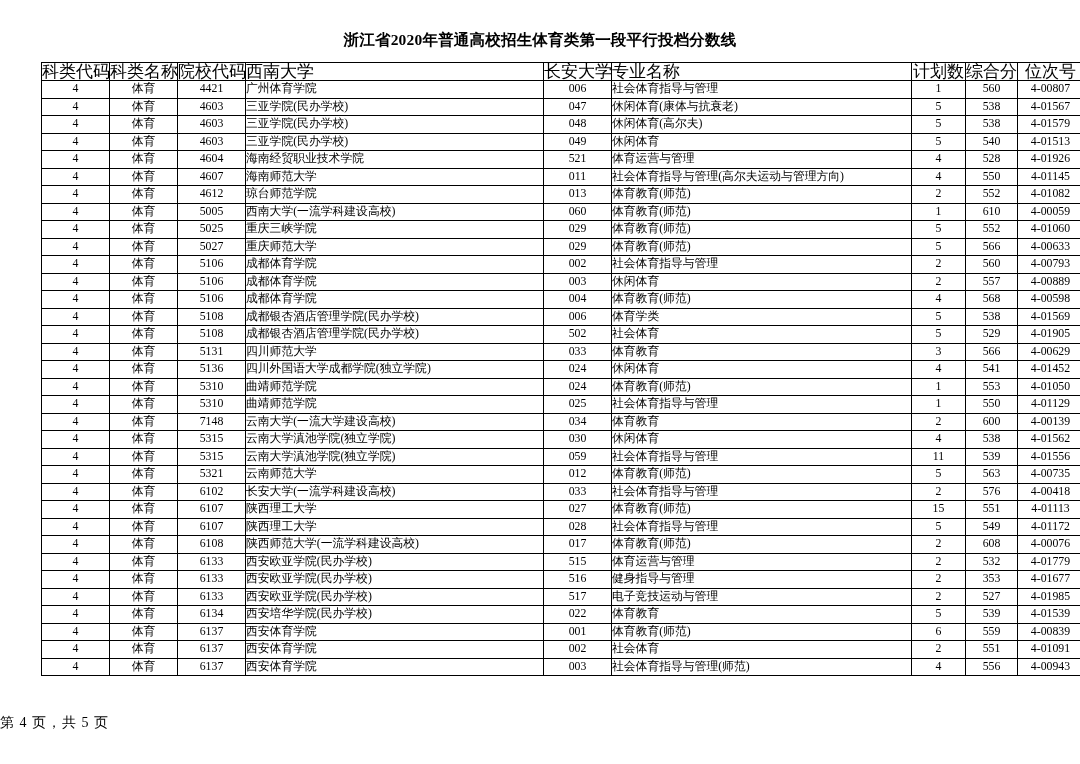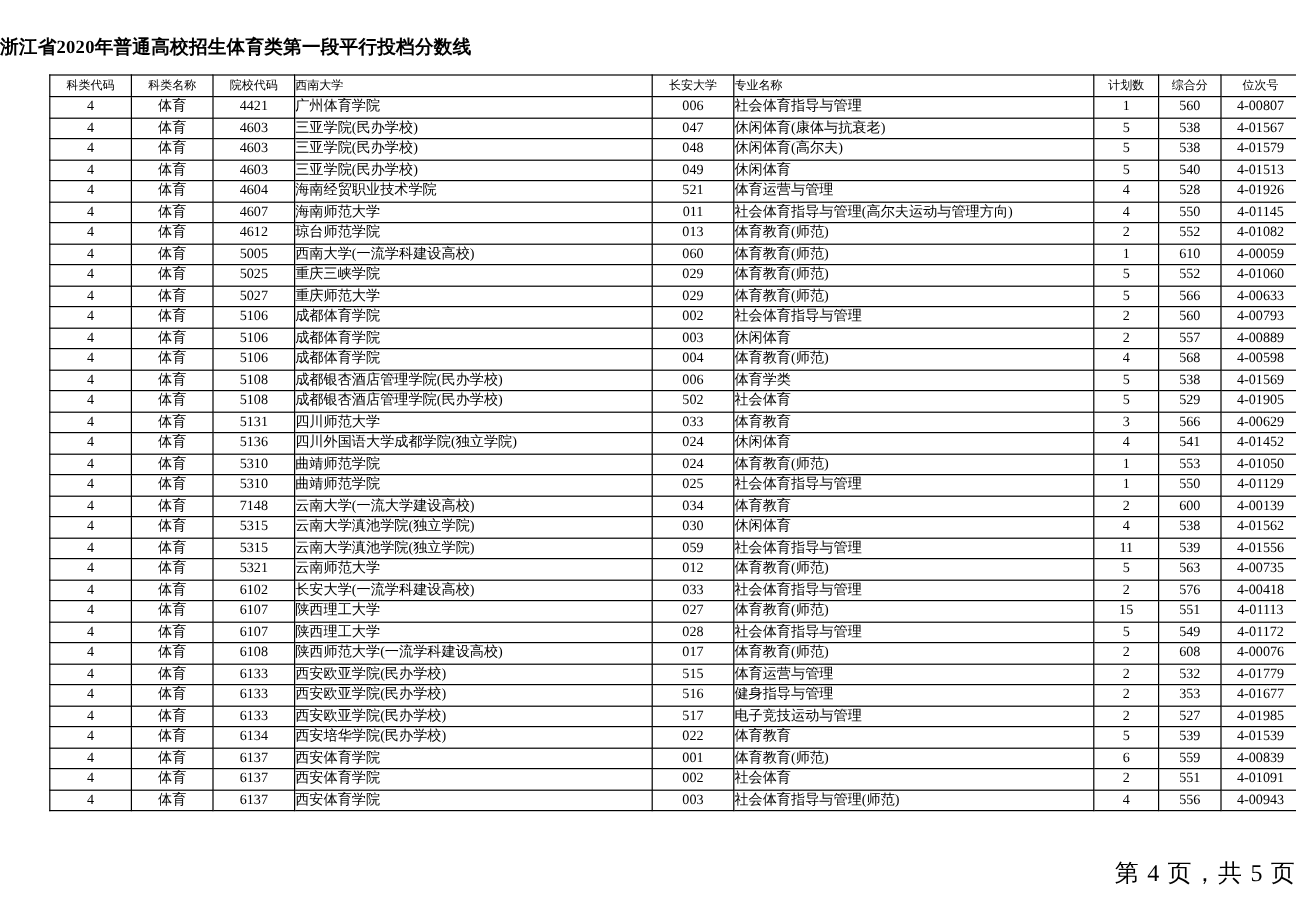--- a/index.html
+++ b/index.html
@@ -15,21 +15,21 @@
     color: #000000;
     overflow: hidden;
   }
   .page {
     position: relative;
     width: 1080px;
     height: 764px;
     box-sizing: border-box;
   }
   .doc-title {
-    text-align: left;
+    text-align: center;
     font-size: 15.5px;
     font-weight: bold;
     letter-spacing: 0.2px;
     margin: 0;
     padding-top: 30px;
     padding-bottom: 0;
     line-height: 1.3;
     font-family: "Liberation Serif", "DejaVu Serif", serif;
   }
   .table-wrap {
@@ -52,21 +52,21 @@
     height: 16.5px;
     vertical-align: middle;
     white-space: nowrap;
     overflow: hidden;
     font-weight: normal;
     font-size: 11.8px;
     font-family: "Liberation Serif", "DejaVu Serif", serif;
   }
   table.score-table thead th {
     height: 17px;
-    font-size: 10px;
+    font-size: 17px;
   }
   
   col.c-kldm   { width: 68px; }
   col.c-klmc   { width: 68px; }
   col.c-yxdm   { width: 68px; }
   col.c-yxmc   { width: 298px; }
   col.c-zydm   { width: 68px; }
   col.c-zymc   { width: 300px; }
   col.c-jhs    { width: 54px; }
   col.c-zhf    { width: 52px; }
@@ -76,22 +76,22 @@
   .lt { text-align: left; padding-left: 5px; }
 
   .head-lt { text-align: left; padding-left: 4px; }
   .head-ct { text-align: center; }
 
   .footer {
     position: absolute;
     left: 0;
     right: 0;
     top: 714px;
-    text-align: right;
-    font-size: 20px;
+    text-align: left;
+    font-size: 14px;
     letter-spacing: 1px;
     font-family: "Liberation Serif", "DejaVu Serif", serif;
   }
 </style>
 </head>
 <body>
 
 <div class="page">
 
   <h1 class="doc-title">浙江省2020年普通高校招生体育类第一段平行投档分数线</h1>

